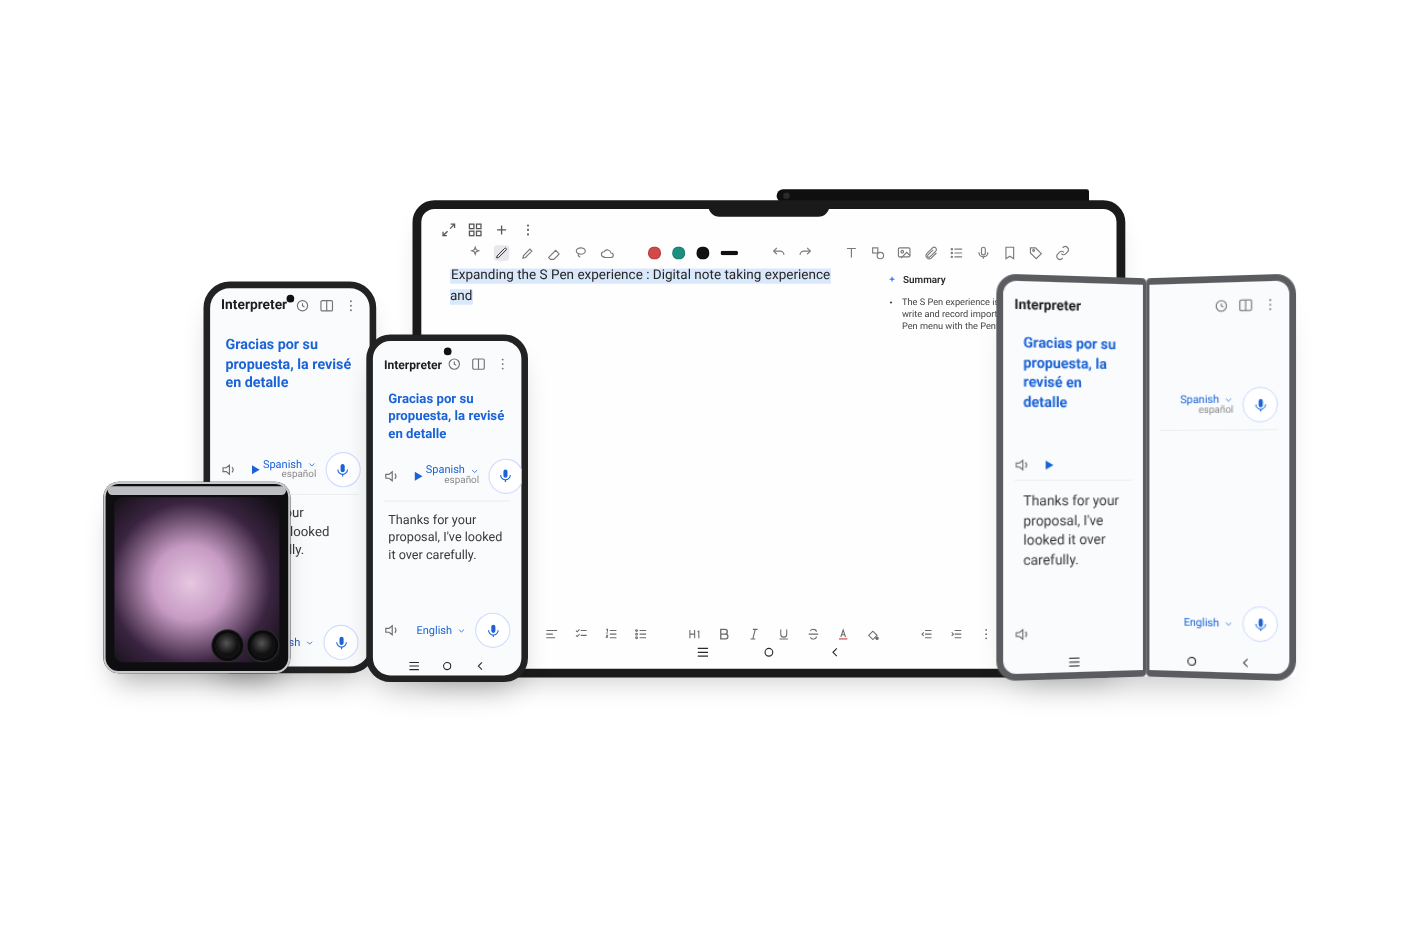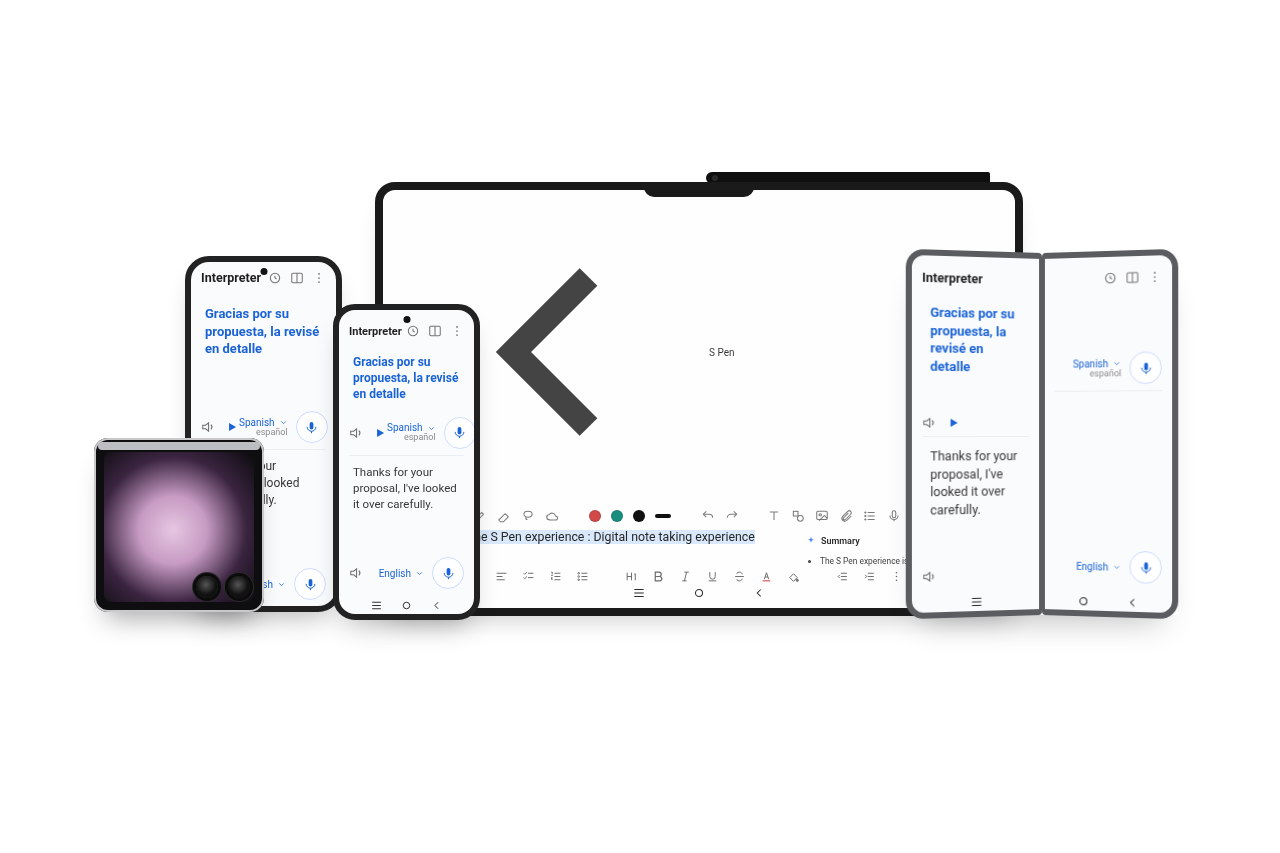--- a/index.html
+++ b/index.html
@@ -120,28 +120,20 @@
 
 <div class="stage">
 
   <div class="stylus"></div>
 
   <div class="tablet">
     <div class="notch"></div>
     <div class="tablet-app">
 
       <div class="tablet-titlebar">
-        <div class="left">
-          <span class="chev icon">
-            <svg viewBox="0 0 24 24" fill="none" stroke="currentColor" stroke-width="2">
-                <polyline points="15 18 9 12 15 6"></polyline>
-              </svg>
-          </span>
-          <span>S Pen</span>
-        </div>
         <div class="right">
           <span class="icon" style="width:14px;height:14px">
               <svg viewBox="0 0 24 24" fill="none" stroke="currentColor" stroke-width="2">
                 <polyline points="15 3 21 3 21 9"></polyline>
                 <polyline points="9 21 3 21 3 15"></polyline>
                 <line x1="21" y1="3" x2="14" y2="10"></line>
                 <line x1="3" y1="21" x2="10" y2="14"></line>
               </svg>
             </span>
           <span class="icon" style="width:14px;height:14px">

